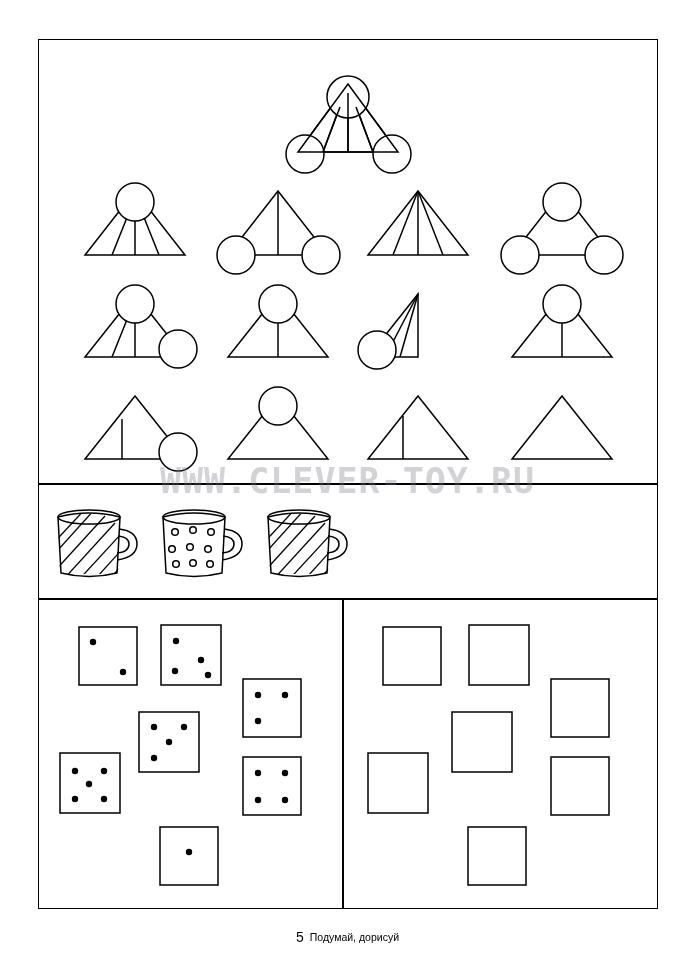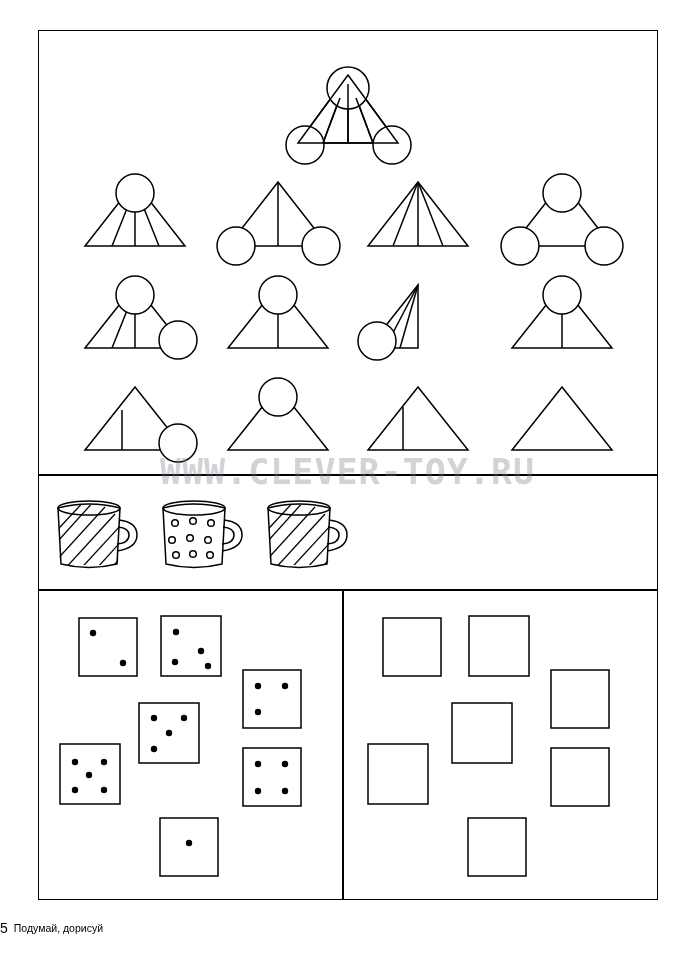--- a/index.html
+++ b/index.html
@@ -10,21 +10,21 @@
   body {
     width: 695px;
     height: 960px;
     font-family: "Liberation Sans", sans-serif;
     color: #000;
     position: relative;
     overflow: hidden;
   }
   .page {
     position: absolute;
-    left: 0; top: 0;
+    left: 0; top: 9px;
     width: 695px;
     height: 808px;
   }
   .panel {
     position: absolute;
     border: 1.6px solid #000;
     box-sizing: border-box;
     background: transparent;
   }
   #panel-triangles { left: 38px; top: 30px; width: 620px; height: 445px; }
@@ -68,20 +68,21 @@
     color: rgba(120,120,135,0.33);
     white-space: nowrap;
     user-select: none;
   }
 
   .footer {
     position: absolute;
     left: 0;
     top: 920px;
     width: 695px;
+    text-align: center;
     font-size: 11px;
   }
   .footer .pagenum {
     font-size: 14px;
     margin-right: 6px;
     vertical-align: -1px;
   }
   .footer .caption {
     font-size: 10.5px;
   }

